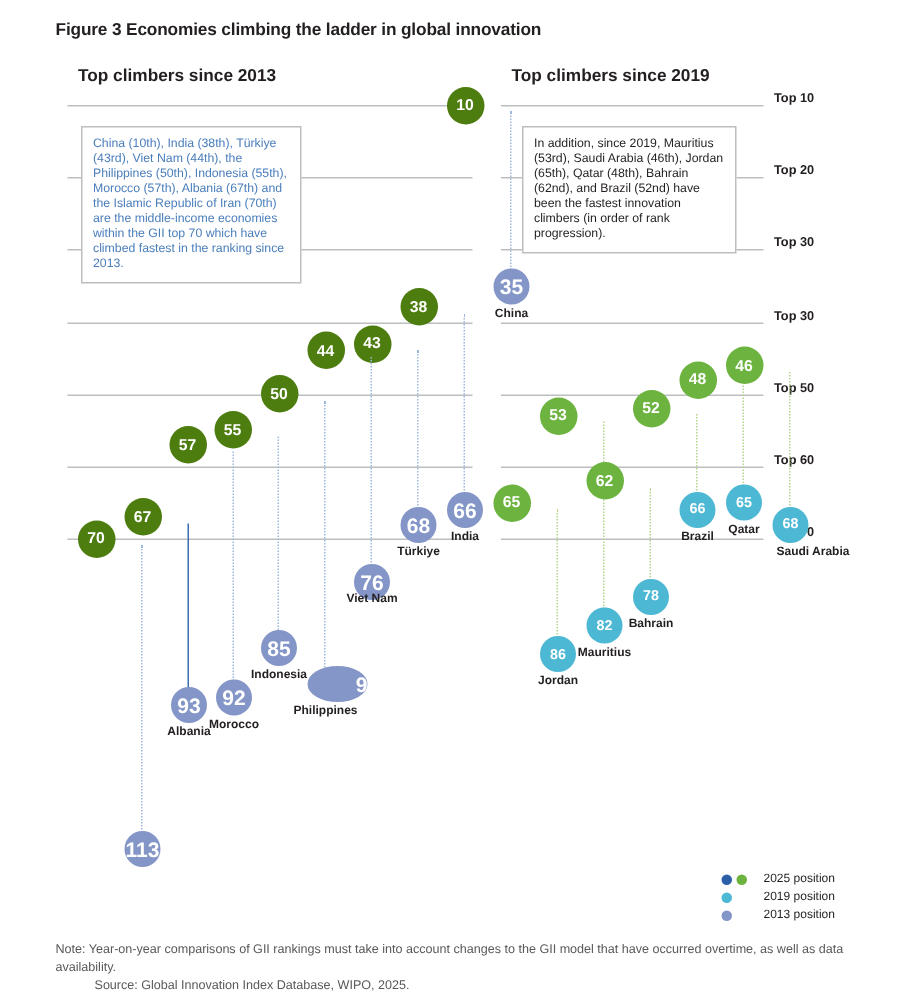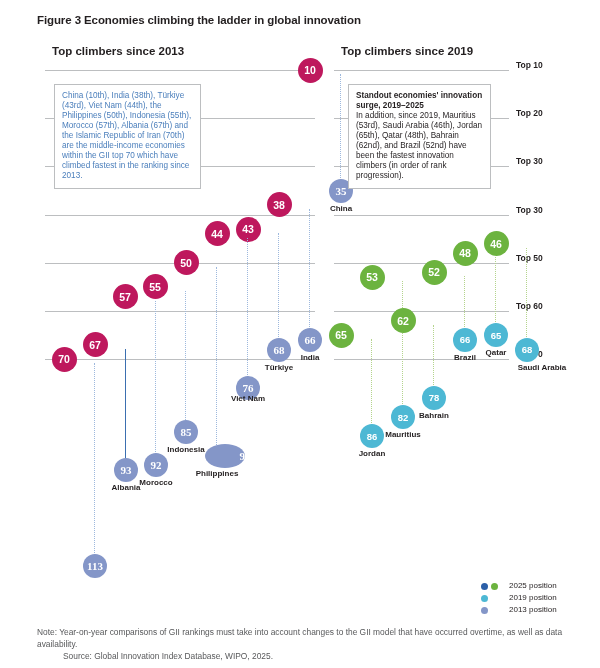--- a/index.html
+++ b/index.html
@@ -44,22 +44,22 @@
   }
   .connector.solid{border-left:1.6px solid #3b6fb0;}
   .connector.green{border-left:1.4px dotted #b4d48c;}
 
   .node{
     position:absolute;border-radius:50%;
     display:flex;align-items:center;justify-content:center;
     color:#ffffff;font-size:10.5px;font-weight:bold;
     box-sizing:border-box;
   }
-  .n2025{background:#be185d;width:25px;height:25px;}
-  .n2013{background:#8496c8;width:24px;height:24px;font-size:11px;font-family:Liberation Serif, serif;}
+  .n2025{background:#4d7c0f;width:25px;height:25px;}
+  .n2013{background:#8496c8;width:24px;height:24px;font-size:14px;}
   .n2025g{background:#6cb33f;width:25px;height:25px;}
   .n2019{background:#4db8d4;width:24px;height:24px;font-size:9.5px;}
 
   .nlabel{
     position:absolute;font-size:8px;font-weight:bold;color:#231f20;
     white-space:nowrap;text-align:center;line-height:9.5px;
   }
 
   .callout{
     position:absolute;box-sizing:border-box;
@@ -173,21 +173,20 @@
     <div class="node n2025g" style="left: 118.5px; top: 180.66px;">48</div>
     <div class="nlabel" style="left: 102px; top: 288.1px; width: 120px;">Qatar</div>
     <div class="connector green" style="left: 192px; top: 187.52px; height: 91.04px;"></div>
     <div class="node n2019" style="left: 181px; top: 277.56px;">68</div>
     <div class="node n2025g" style="left: 149.5px; top: 171.02px;">46</div>
     <div class="nlabel" style="left: 148px; top: 302.56px; width: 120px;">Saudi Arabia</div>
   </div>
 
 <div class="callout" id="callout-left">China (10th), India (38th), Türkiye (43rd), Viet Nam (44th), the Philippines (50th), Indonesia (55th), Morocco (57th), Albania (67th) and the Islamic Republic of Iran (70th)  are the middle-income economies within the GII top 70 which have climbed fastest in the ranking since 2013.</div>
 <div class="callout" id="callout-right">
-  <span class="co-head">Standout economies' innovation surge, 2019–2025</span>
   <span>In addition, since 2019, Mauritius (53rd), Saudi Arabia (46th), Jordan (65th), Qatar (48th), Bahrain (62nd), and Brazil (52nd) have been the fastest innovation climbers (in order of rank progression).</span>
 </div>
 
 <div class="legend">
     <div class="legend-row">
       <span class="legend-dots">
         <span class="dot" style="background: rgb(43, 95, 168);"></span>
         <span class="dot" style="background: rgb(108, 179, 63);"></span>
       </span>
       <span class="legend-text">2025 position</span>

